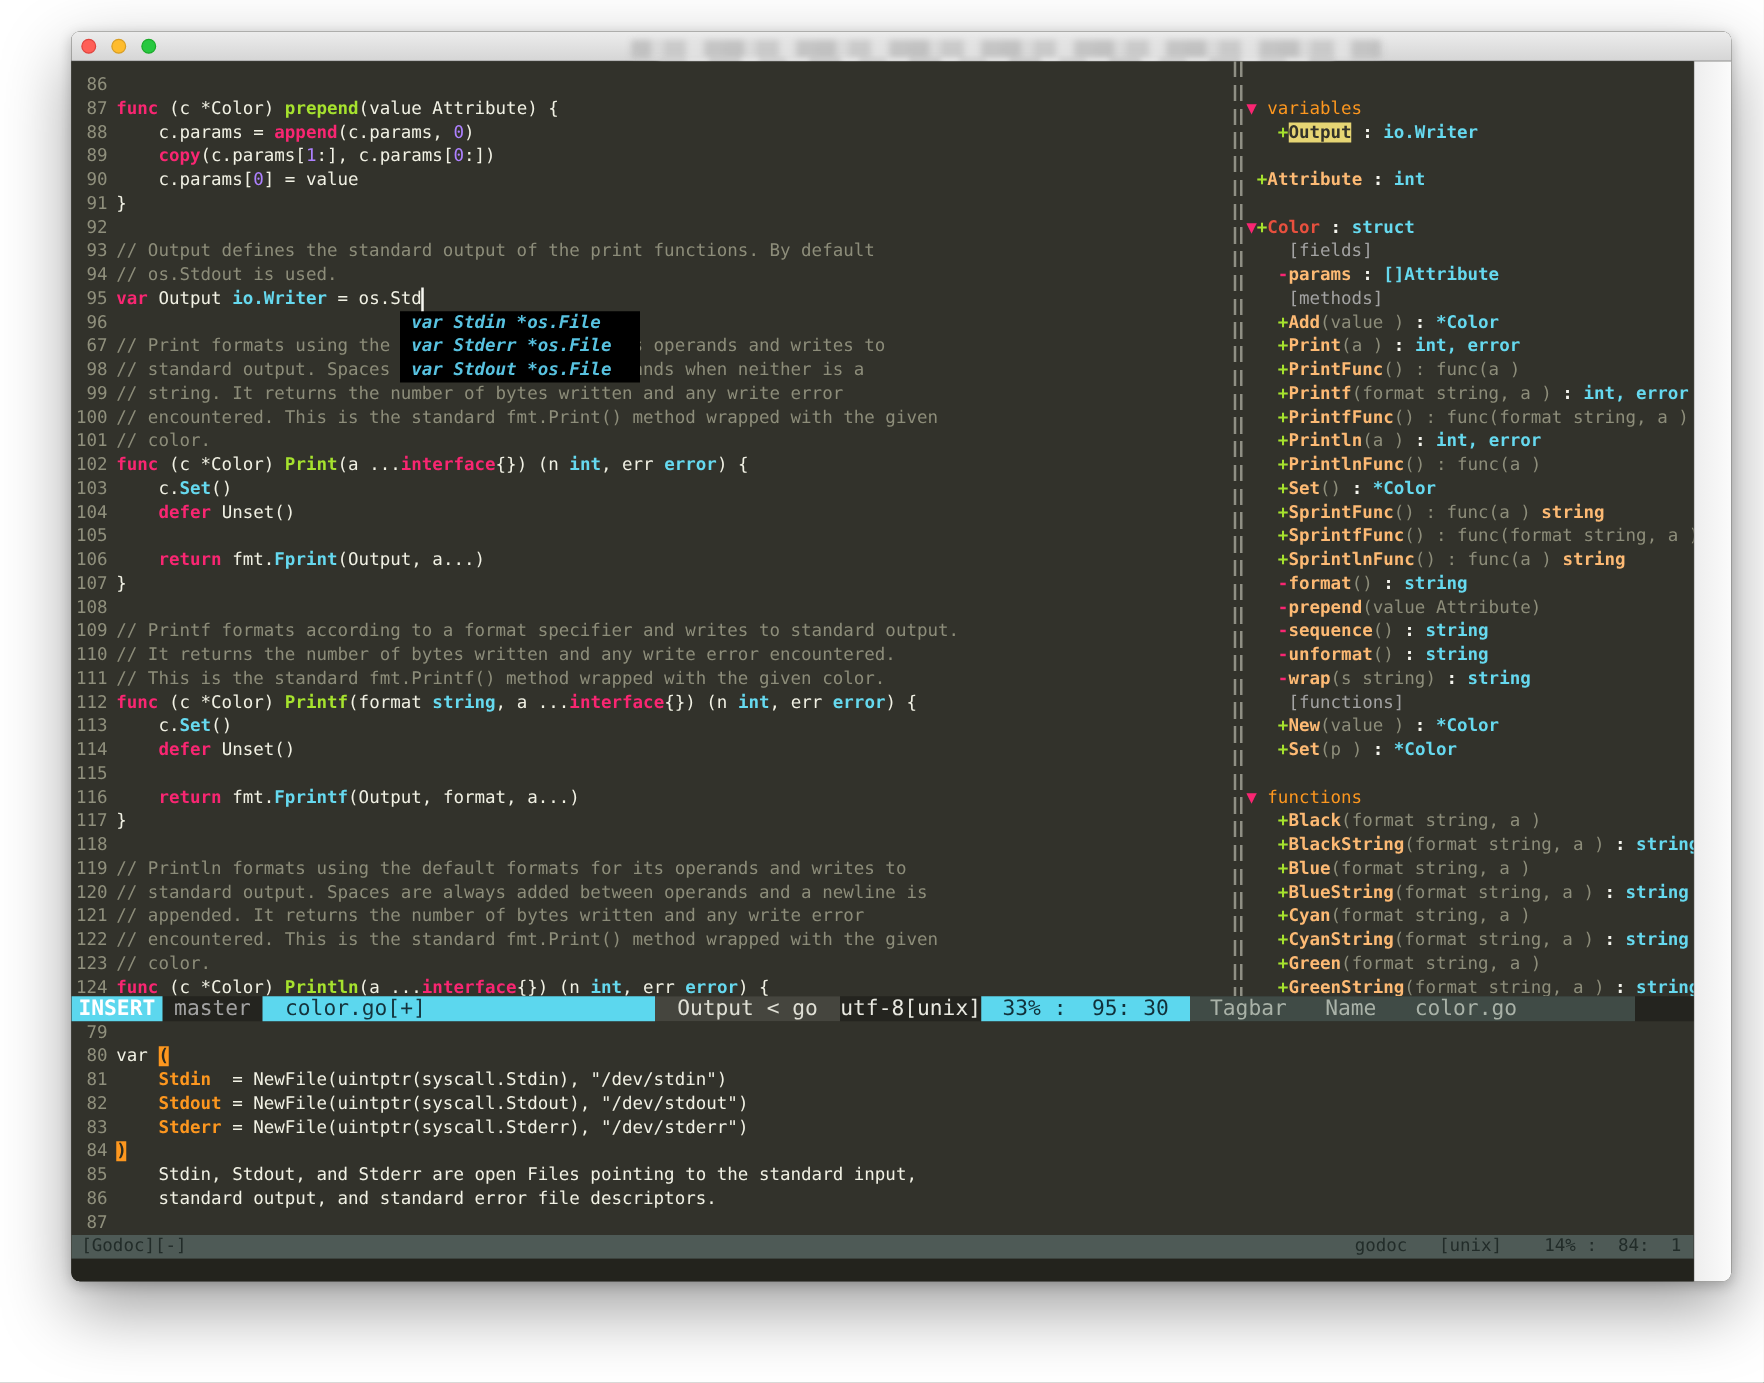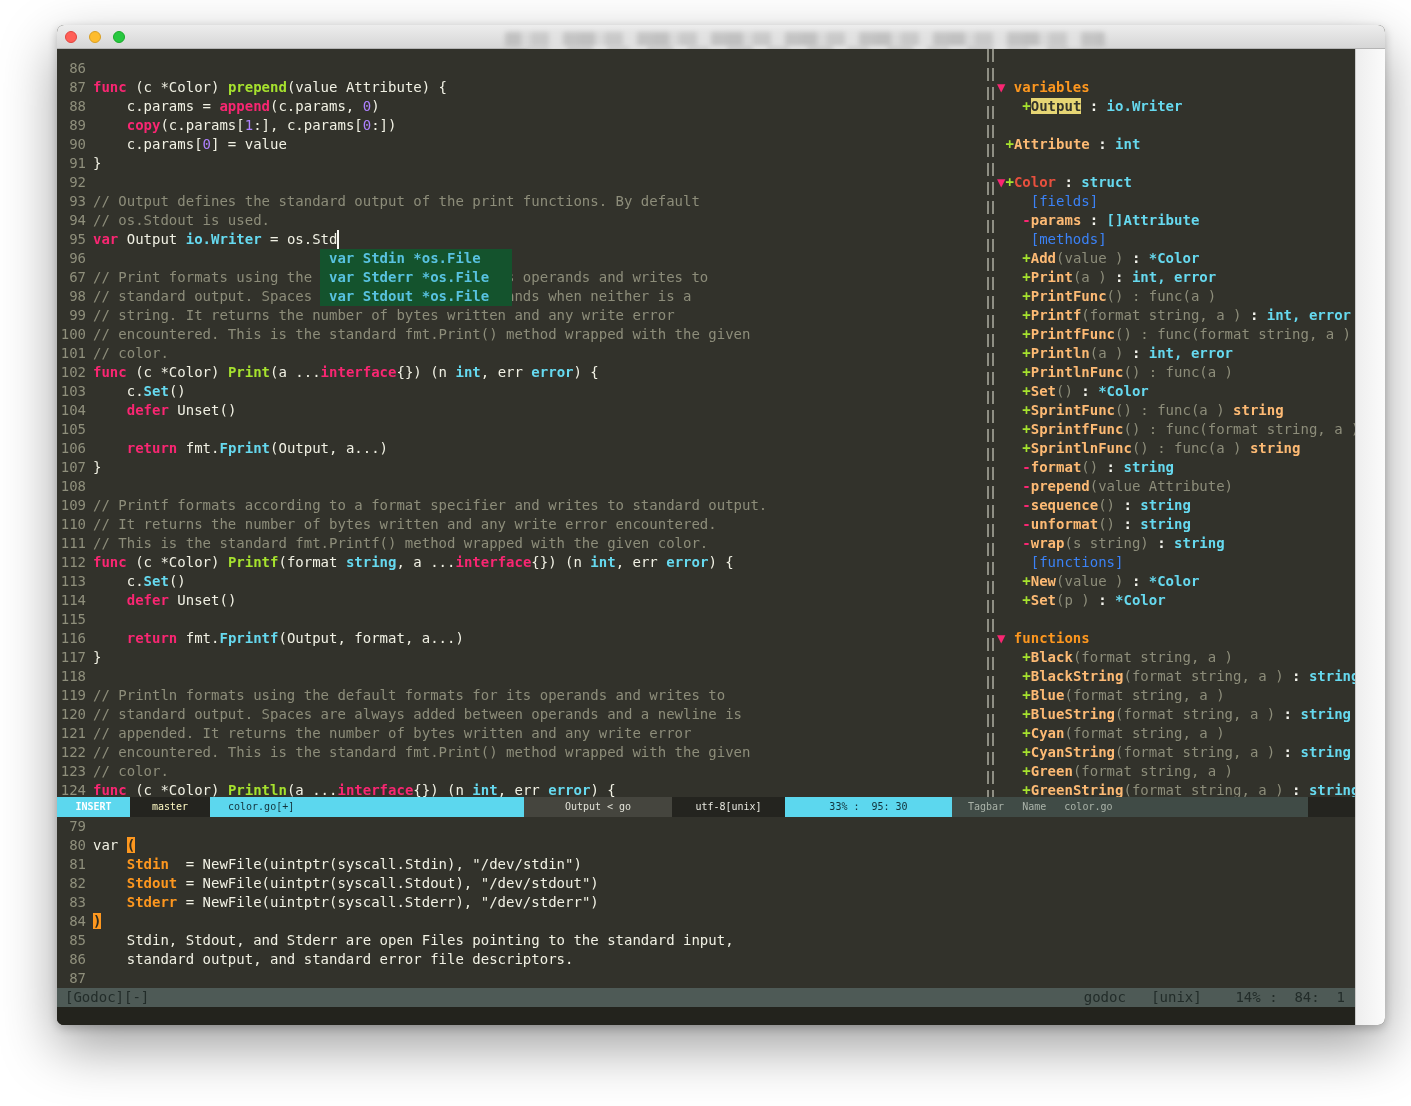--- a/index.html
+++ b/index.html
@@ -36,38 +36,38 @@
   
   .s-k{color:#f92672;font-weight:bold;}
   .s-fn{color:#a6e22e;font-weight:bold;}
   .s-ty{color:#66d9ef;font-weight:bold;}
   .s-nu{color:#ae81ff;}
   .s-co{color:#8d8d7a;}
   .s-pl{color:#f1f1e4;}
   .s-or{color:#fd971f;font-weight:bold;}
   .s-mp{background:#fd971f;color:#2a2a21;font-weight:bold;}
   .s-tri{color:#f92672;}
-  .s-hdr{color:#fd971f;font-weight:bold;}
+  .s-hdr{color:#fd971f;font-weight:normal;}
   .s-plus{color:#a6e22e;font-weight:bold;}
   .s-minus{color:#f92672;font-weight:bold;}
   .s-tag{color:#fdba74;font-weight:bold;}
   .s-sig{color:#8d8d7a;}
   .s-sep{color:#f5f5ee;font-weight:bold;}
   .s-red{color:#e8503e;font-weight:bold;}
-  .s-br{color:#3b82f6;}
+  .s-br{color:#a3a3a3;}
   .s-hl{background:#e6d574;color:#33332a;font-weight:bold;}
   
-  .popup{position:absolute;left:263px;top:200px;width:192px;background:#14532d;z-index:5;}
+  .popup{position:absolute;left:263px;top:200px;width:192px;background:#000000;z-index:5;font-style:italic;}
   .popup .row{padding-left:9px;color:#58c2e0;font-weight:bold;}
   .cursor{position:absolute;left:280px;top:181px;width:2px;height:19px;background:#f8f8f2;z-index:6;}
   
-  .statusline{position:absolute;left:0;top:748px;width:1298px;height:20px;display:flex;background:#24241f;font-size:10px;line-height:20px;white-space:pre;}
+  .statusline{position:absolute;left:0;top:748px;width:1298px;height:20px;display:flex;background:#24241f;font-size:17px;line-height:20px;white-space:pre;}
   .seg{height:20px;overflow:hidden;box-sizing:border-box;}
   .seg.mode{width:73px;background:#5cd7ee;color:#ffffff;font-weight:bold;text-align:center;}
-  .seg.branch{width:80px;color:#fef9c3;text-align:center;}
+  .seg.branch{width:80px;color:#a3a3a3;text-align:center;}
   .seg.file{width:314px;background:#5cd7ee;color:#14333c;padding-left:18px;}
   .seg.buf{width:148px;background:#45453e;color:#e0e0d6;text-align:center;}
   .seg.enc{width:113px;color:#e8e8e0;text-align:center;}
   .seg.pos{width:167px;background:#5cd7ee;color:#11313a;text-align:center;}
   .seg.tbsl{width:356px;background:#404b46;color:#a9b2a8;padding-left:16px;}
   .bot-win{position:absolute;left:0;top:768px;width:1298px;height:171px;overflow:hidden;}
   .godoc-sl{position:absolute;left:0;top:939px;width:1298px;height:19px;background:#4e5a56;color:#222c29;
             font-size:14px;line-height:19px;display:flex;justify-content:space-between;white-space:pre;box-sizing:border-box;padding:0 10px 0 8px;}
   .cmdline{position:absolute;left:0;top:958px;width:1298px;height:19px;background:#23231d;color:#e6d574;
            font-weight:bold;font-size:14px;line-height:19px;white-space:pre;padding-left:6px;box-sizing:border-box;}

